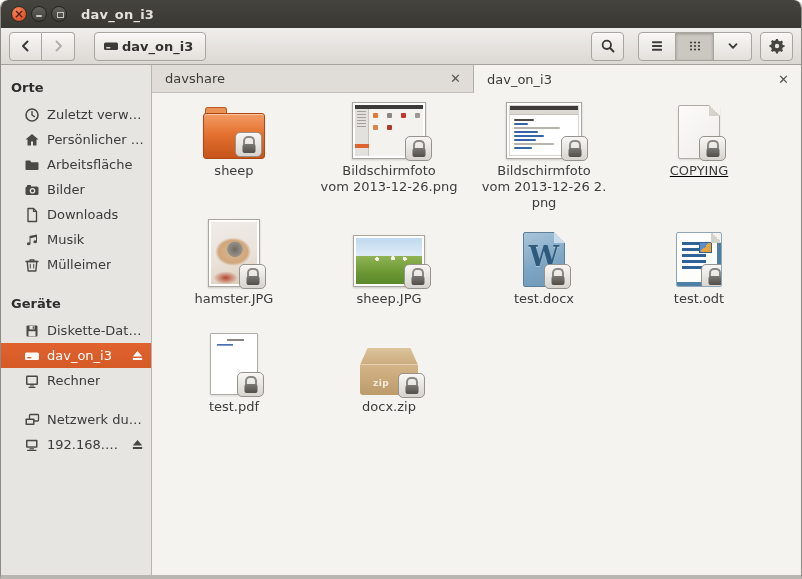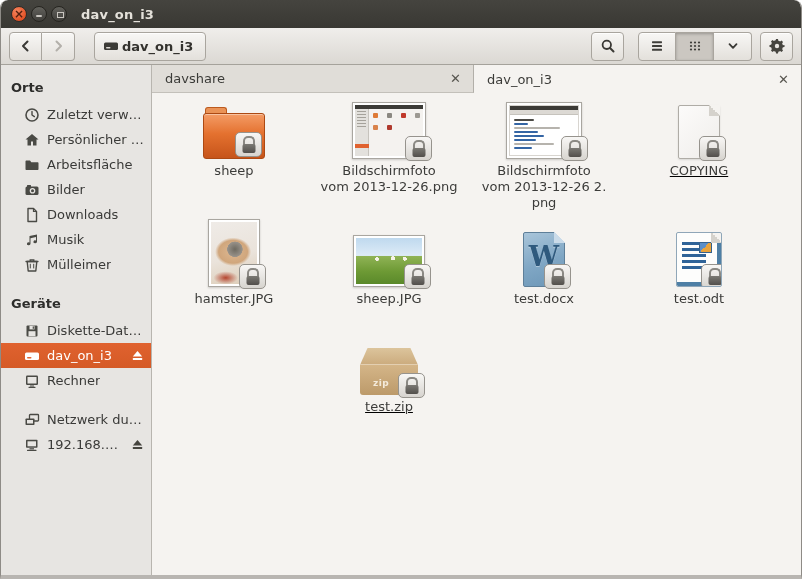--- a/index.html
+++ b/index.html
@@ -65,21 +65,21 @@
   .tab.active { flex:1; background:var(--content-bg,#F5F3F0); }
   
   .content { flex:1; position:relative; background:var(--content-bg,#F5F3F0); overflow:hidden; }
   .file { position:absolute; width:150px; display:flex; flex-direction:column; align-items:center; cursor:pointer; }
   .icon-box { display:flex; align-items:flex-end; justify-content:center; }
   .r1 .icon-box { height:62px; } .r2 .icon-box { height:68px; } .r3 .icon-box { height:76px; }
   .f1 { left:7px;  top:4px; }  .f2 { left:162px; top:4px; }
   .f3 { left:317px; top:4px; } .f4 { left:472px; top:4px;text-decoration:underline; }
   .f5 { left:7px;  top:126px; } .f6 { left:162px; top:126px; }
   .f7 { left:317px; top:126px; } .f8 { left:472px; top:126px; }
-  .f9 { left:7px;  top:226px; } .f10 { left:162px; top:226px;text-decoration:underline; }
+  .f9 { left:7px;  top:226px; } .f10 { left:162px; top:226px; }
   .flabel { margin-top:4px; font-size:13px; line-height:16px; color:#3C3C3A; text-align:center; }
   .thumb { position:relative; }
   
   .lock { position:absolute; width:27px; height:25px; right:-7px; bottom:-3px;
     background:linear-gradient(#F8F7F5,#D7D4CF); border:1px solid #96938D; border-radius:5px; }
   .lock::before { content:""; position:absolute; left:50%; transform:translateX(-50%); top:3px;
     width:8px; height:8px; border:2.5px solid #8B8984; border-bottom:none; border-radius:5px 5px 0 0; }
   .lock::after { content:""; position:absolute; left:50%; transform:translateX(-50%); bottom:3px;
     width:13px; height:9px; background:linear-gradient(#7B7974,#524F4B); border-radius:2px; }
   .folder .lock { right:3px; bottom:2px; }
@@ -496,29 +496,39 @@
               <div class="thumb odt">
             <i class="odt-lines"></i>
                 <i class="odt-img"></i>
                 <i class="fold"></i>
             <span class="lock"></span>
           </div>
             </div>
           <div class="flabel">test.odt</div>
         </div>
 
+        <div class="file f9 r3">
+          <div class="icon-box">
+              <div class="thumb pdfp">
+            <i class="pdf-t1"></i>
+                <i class="pdf-t2"></i>
+            <span class="lock"></span>
+          </div>
+            </div>
+          <div class="flabel">test.pdf</div>
+        </div>
 
         <div class="file f10 r3">
           <div class="icon-box">
               <div class="thumb zip">
             <i class="ztop"></i>
                 <i class="zfront"></i>
             <span class="zlabel">zip</span>
             <span class="lock"></span>
           </div>
             </div>
-          <div class="flabel">test.zip</div>
+          <div class="flabel">docx.zip</div>
         </div>
 
       </div>
     </div>
   </div>
 </div>
 
 </body></html>

